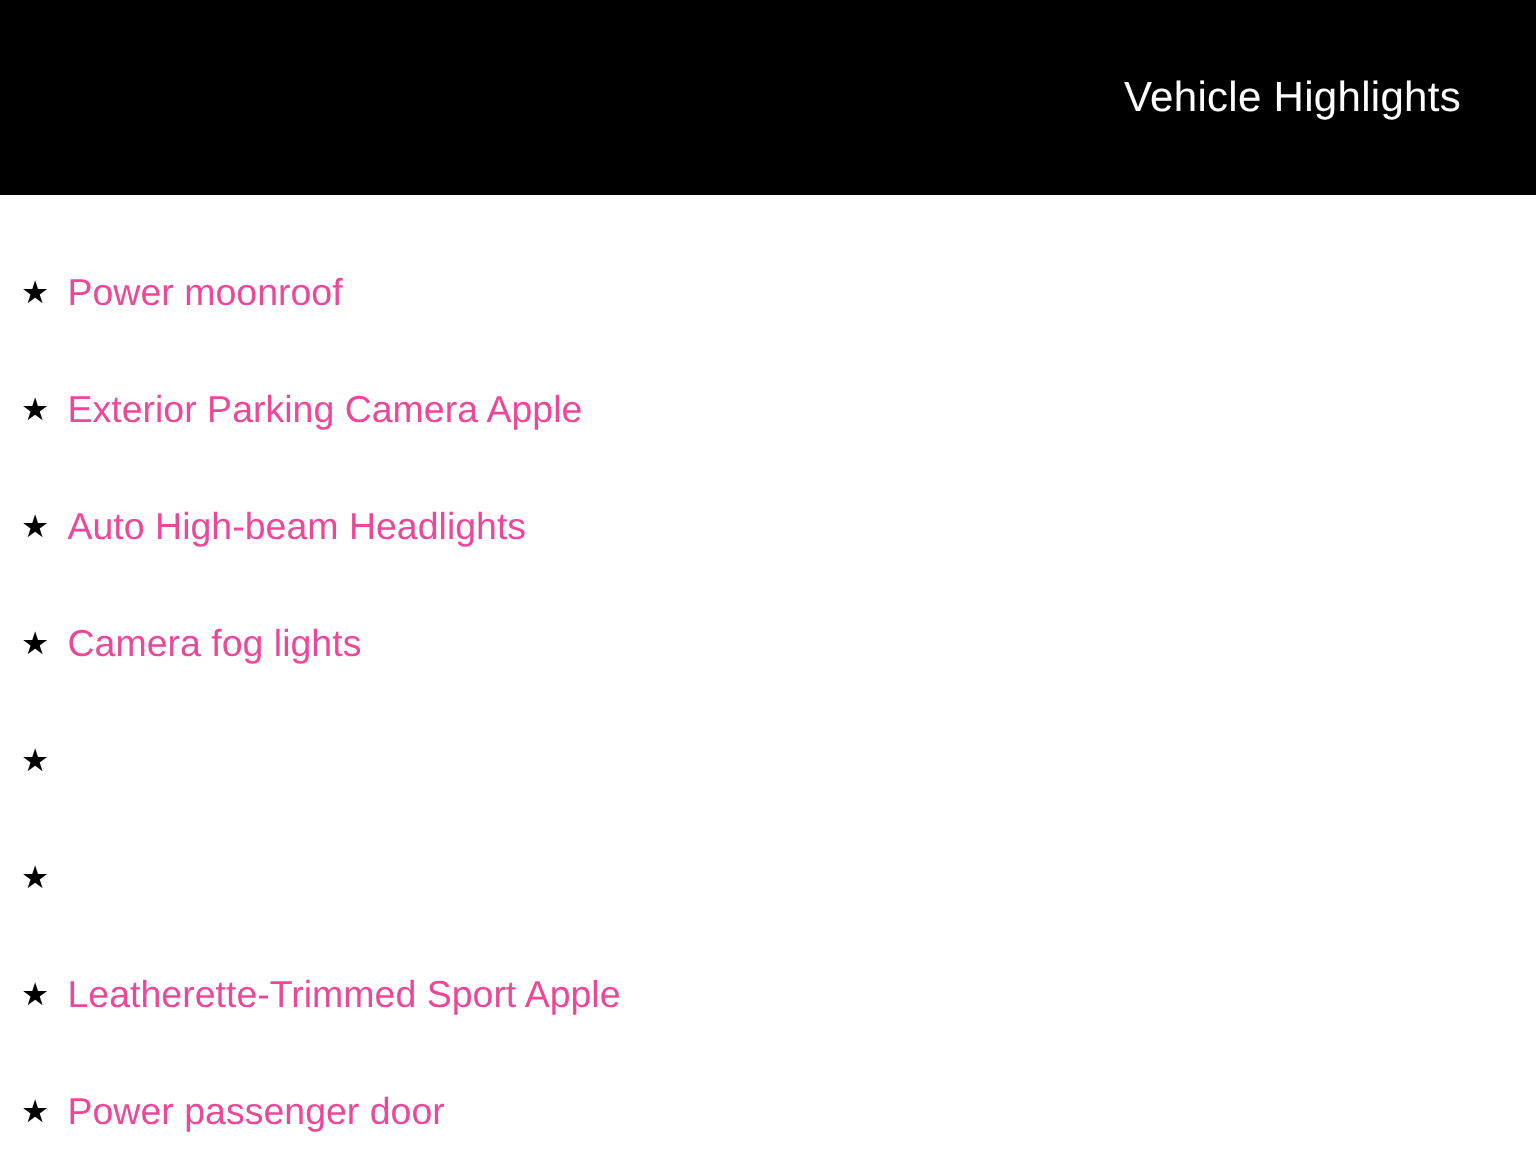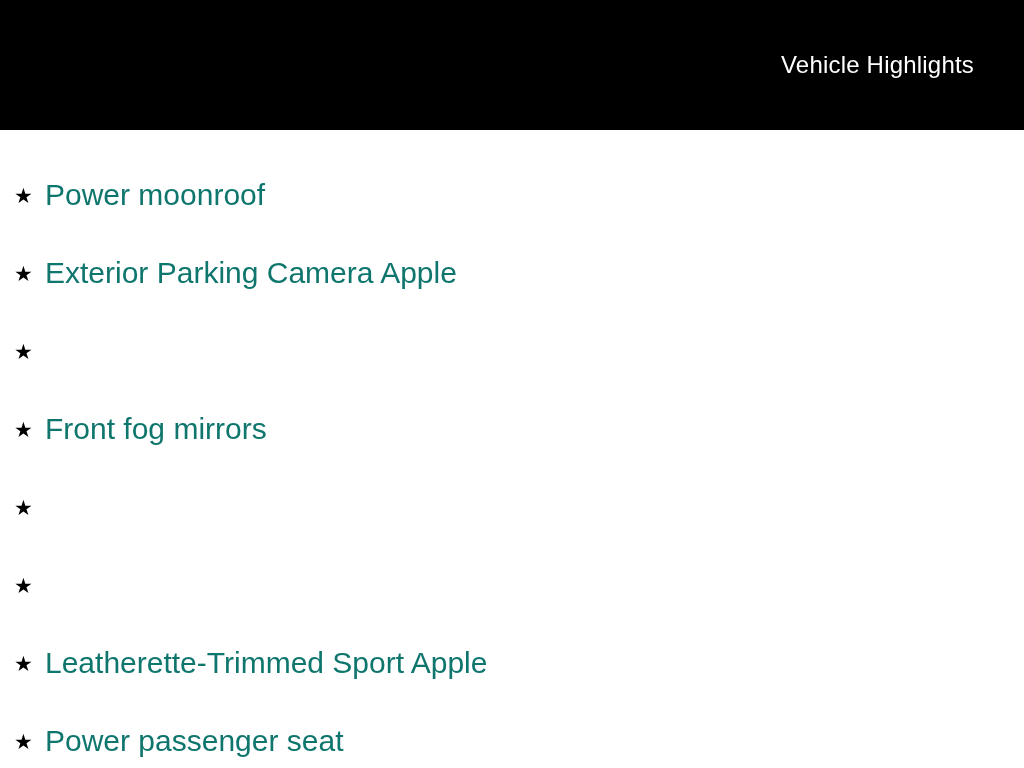--- a/index.html
+++ b/index.html
@@ -24,21 +24,21 @@
     height: 130px;
     background: #000000;
     display: flex;
     align-items: center;
     justify-content: flex-end;
     box-sizing: border-box;
     padding-right: 50px;
   }
   .header-title {
     color: #ffffff;
-    font-size: 24px;
+    font-size: 28px;
     font-weight: 400;
     letter-spacing: 0.2px;
     line-height: 1;
   }
   .highlights-list {
     list-style: none;
     margin: 0;
     padding: 0;
     padding-top: 26px;
   }
@@ -51,22 +51,22 @@
   }
   .star-icon {
     width: 22px;
     font-size: 21px;
     line-height: 1;
     color: #000000;
     flex: 0 0 auto;
     text-align: left;
   }
   .item-label {
-    font-size: 30px;
-    color: #0f766e;
+    font-size: 25px;
+    color: #ec4899;
     line-height: 1;
     margin-left: 9px;
     white-space: nowrap;
   }
 </style>
 </head>
 <body>
 
 <div class="page">
 
@@ -78,34 +78,35 @@
     <li class="highlight-item">
       <span class="star-icon">★</span>
       <span class="item-label">Power moonroof</span>
     </li>
     <li class="highlight-item">
       <span class="star-icon">★</span>
       <span class="item-label">Exterior Parking Camera Apple</span>
     </li>
     <li class="highlight-item">
       <span class="star-icon">★</span>
+      <span class="item-label">Auto High-beam Headlights</span>
     </li>
     <li class="highlight-item">
       <span class="star-icon">★</span>
-      <span class="item-label">Front fog mirrors</span>
+      <span class="item-label">Camera fog lights</span>
     </li>
     <li class="highlight-item">
       <span class="star-icon">★</span>
     </li>
     <li class="highlight-item">
       <span class="star-icon">★</span>
     </li>
     <li class="highlight-item">
       <span class="star-icon">★</span>
       <span class="item-label">Leatherette-Trimmed Sport Apple</span>
     </li>
     <li class="highlight-item">
       <span class="star-icon">★</span>
-      <span class="item-label">Power passenger seat</span>
+      <span class="item-label">Power passenger door</span>
     </li>
   </ul>
 
 </div>
 
 </body></html>

